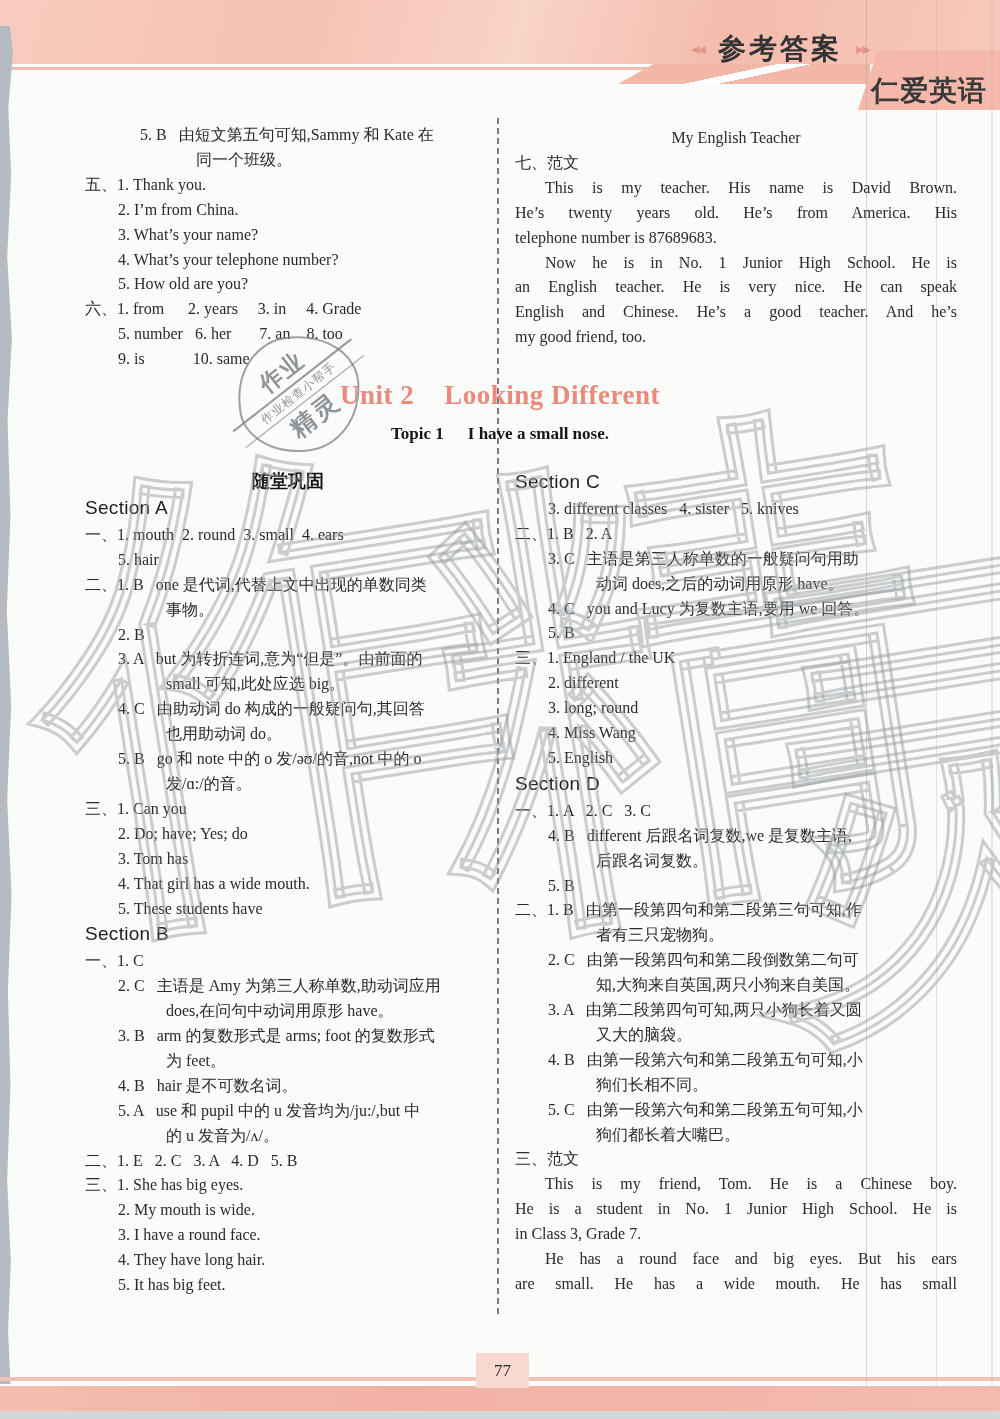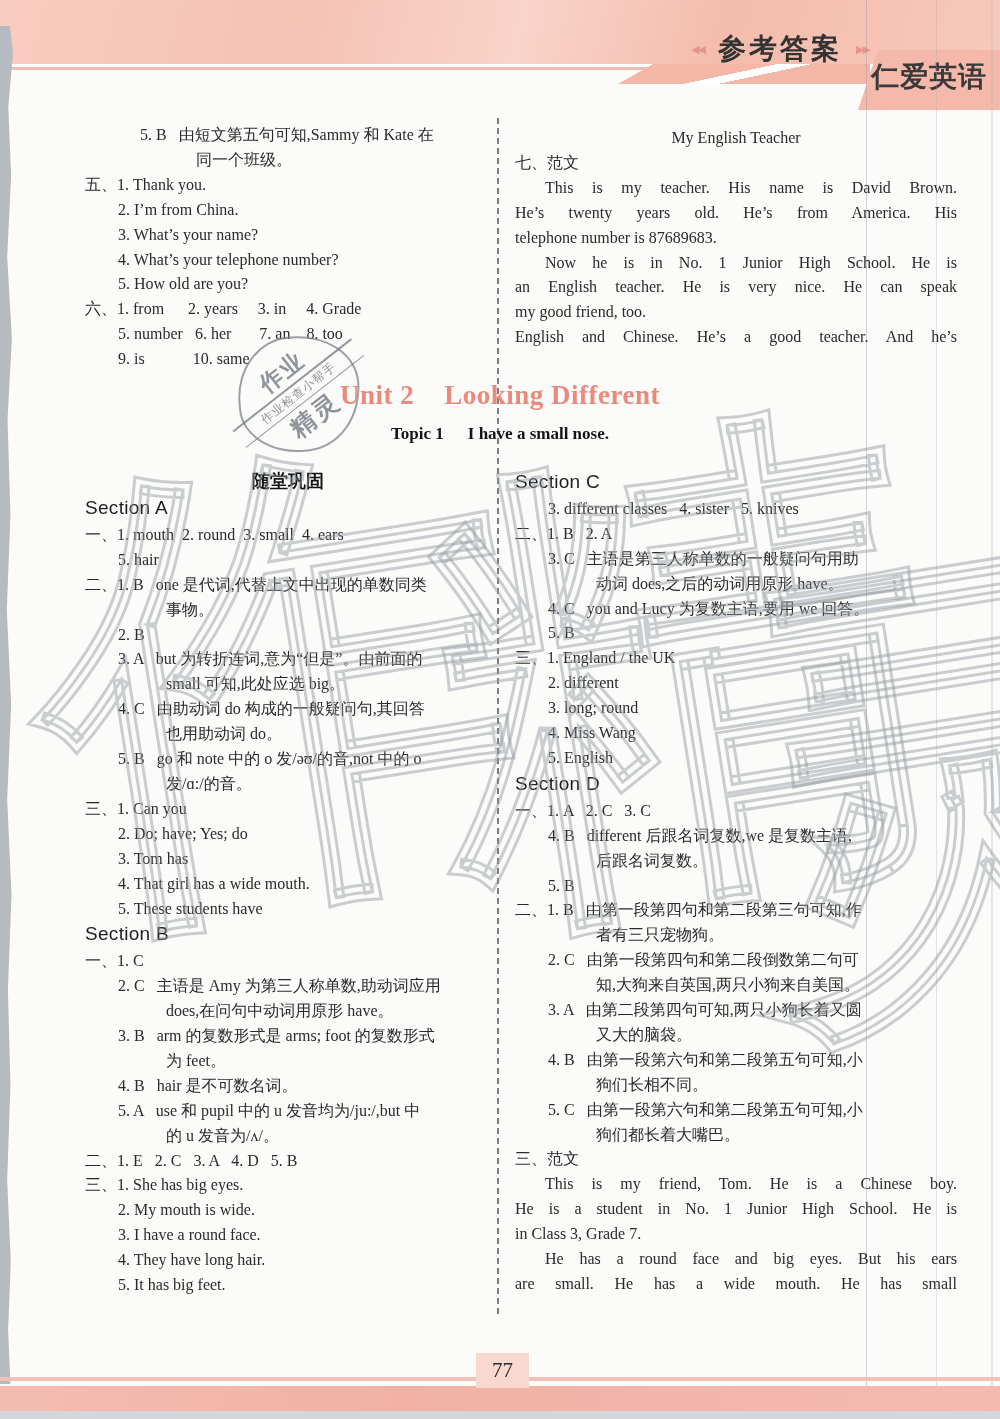--- a/index.html
+++ b/index.html
@@ -12,21 +12,21 @@
   
   .header-band{position:absolute;left:0;top:0;width:1000px;height:64px;
     background:linear-gradient(104deg,#f8ccbf 0%,#f5c2b4 30%,#f9d4c9 52%,#f4bcad 72%,#f7c9bb 100%);}
   .header-rule{position:absolute;left:0;top:64px;width:868px;height:3px;background:#ffffff;}
   .header-rule2{position:absolute;left:0;top:67px;width:868px;height:3px;background:#f3bcae;}
   .header-trap{position:absolute;left:618px;top:64px;width:252px;height:20px;background:
     linear-gradient(168deg,transparent 46%,#fff 46%,#fff 56%,transparent 56%),#f3b7a8;
     clip-path:polygon(14% 0,100% 0,100% 100%,0 100%);}
   .brand-tab{position:absolute;left:858px;top:50px;width:142px;height:60px;background:#f4b9aa;
     clip-path:polygon(14% 0,100% 0,100% 100%,0 100%);
-    display:flex;align-items:flex-start;justify-content:center;}
+    display:flex;align-items:flex-end;justify-content:center;}
   .brand-tab span{font-family:"Liberation Sans","DejaVu Sans",sans-serif;font-weight:700;
     font-size:28px;color:#3a3a3a;letter-spacing:1px;padding-top:8px;}
   .nav{position:absolute;left:660px;top:30px;width:240px;display:flex;align-items:center;justify-content:center;gap:14px;}
   .nav .arrows{color:#e5968a;font-size:11px;letter-spacing:-2px;font-family:"DejaVu Sans",sans-serif;}
   .nav .label{font-family:"Liberation Sans","DejaVu Sans",sans-serif;font-weight:700;font-size:28px;
     color:#333;letter-spacing:3px;}
   
   .torn-edge{position:absolute;left:0;top:26px;width:18px;height:1358px;background:#b6bbc1;
     clip-path:polygon(0 0,55% 0,72% 2%,46% 6%,62% 11%,40% 17%,66% 23%,42% 29%,58% 36%,38% 43%,62% 50%,40% 57%,64% 64%,44% 71%,58% 78%,40% 85%,60% 91%,45% 96%,58% 100%,0 100%);}
   .vline{position:absolute;top:0;height:1419px;width:1px;}
@@ -35,21 +35,21 @@
   .vline.c{left:991px;width:2px;background:rgba(185,185,190,.32);}
   .col-divider{position:absolute;left:497px;top:118px;height:1196px;width:0;
     border-left:2px dashed rgba(75,75,75,.72);}
   
   .bottom-thin{position:absolute;left:0;top:1377px;width:1000px;height:4px;background:#f2c0b4;}
   .bottom-bar{position:absolute;left:0;top:1386px;width:1000px;height:25px;
     background:linear-gradient(90deg,#f4bcb0,#f1b1a6 40%,#f4bab0);}
   .bottom-edge{position:absolute;left:0;top:1411px;width:1000px;height:8px;background:#d4d7d9;}
   .page-tab{position:absolute;left:476px;top:1353px;width:53px;height:35px;background:#f8d8cf;
     display:flex;align-items:center;justify-content:center;z-index:4;}
-  .page-tab span{font-size:21px;color:#2b2b2b;}
+  .page-tab span{font-size:17px;color:#2b2b2b;}
   
   .unit-heading{position:absolute;left:0;top:380px;width:1000px;text-align:center;z-index:2;}
   .unit-line{color:#e98a7d;font-weight:700;font-size:27px;letter-spacing:.5px;}
   .unit-line .gap{display:inline-block;width:30px;}
   .topic-line{color:#151515;font-weight:700;font-size:17px;margin-top:13px;}
   .topic-line .gap{display:inline-block;width:24px;}
   
   .col{position:absolute;z-index:2;}
   #col-left-top{left:85px;top:123px;width:406px;}
   #col-right-top{left:515px;top:126px;width:442px;}
@@ -129,22 +129,22 @@
     <div class="line l1">9. is            10. same</div>
   </div>
 <div id="col-right-top" class="col">
     <div class="line center">My English Teacher</div>
     <div class="line l0">七、范文</div>
     <div class="line p1 j">This is my teacher. His name is David Brown.</div>
     <div class="line j">He’s twenty years old. He’s from America. His</div>
     <div class="line">telephone number is 87689683.</div>
     <div class="line p1 j">Now he is in No. 1 Junior High School. He is</div>
     <div class="line j">an English teacher. He is very nice. He can speak</div>
+    <div class="line j">English and Chinese. He’s a good teacher. And he’s</div>
     <div class="line">my good friend, too.</div>
-    <div class="line j">English and Chinese. He’s a good teacher. And he’s</div>
   </div>
 <div id="col-left-main" class="col">
     <div class="line subhead">随堂巩固</div>
     <div class="line sec">Section A</div>
     <div class="line l0">一、1. mouth  2. round  3. small  4. ears</div>
     <div class="line l1">5. hair</div>
     <div class="line l0">二、1. B   one 是代词,代替上文中出现的单数同类</div>
     <div class="line l2">事物。</div>
     <div class="line l1">2. B</div>
     <div class="line l1">3. A   but 为转折连词,意为“但是”。由前面的</div>

